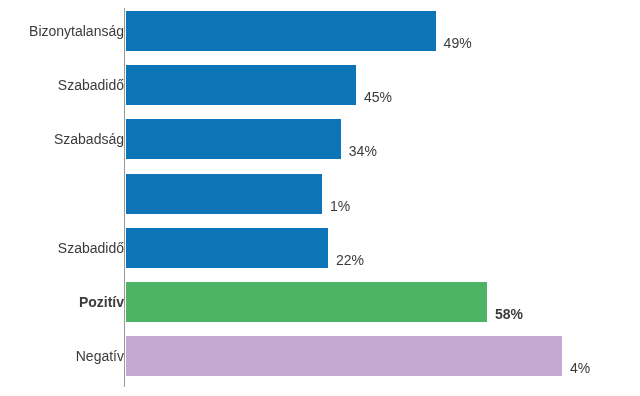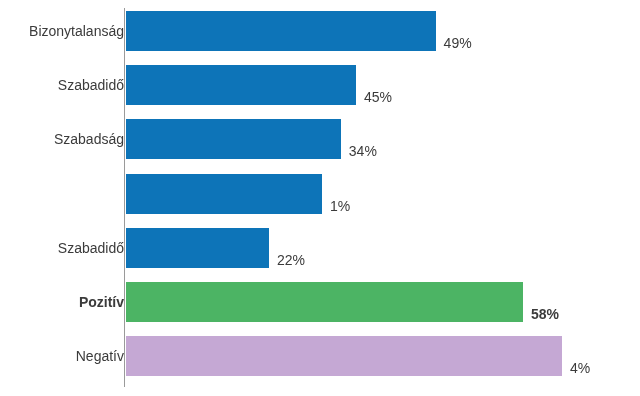--- a/index.html
+++ b/index.html
@@ -107,28 +107,28 @@
           </div>
         </div>
         <div class="row" style="top: 166.6px;">
           <div class="bar-wrap" style="width: 195.884px;">
             <div class="bar" style="background: rgb(13, 116, 184);"></div>
             <div class="bar-value">1%</div>
           </div>
         </div>
         <div class="row" style="top: 220.8px;">
           <div class="cat-label">Szabadidő</div>
-          <div class="bar-wrap" style="width: 143px;">
+          <div class="bar-wrap" style="width: 168px; padding-left: 34px;">
             <div class="bar" style="background: rgb(13, 116, 184);"></div>
             <div class="bar-value">22%</div>
           </div>
         </div>
         <div class="row" style="top: 275px; font-weight: bold;">
           <div class="cat-label">Pozitív</div>
-          <div class="bar-wrap" style="width: 397px;">
+          <div class="bar-wrap" style="width: 361px;">
             <div class="bar" style="background: rgb(76, 180, 100);"></div>
             <div class="bar-value">58%</div>
           </div>
         </div>
         <div class="row" style="top: 329.2px;">
           <div class="cat-label">Negatív</div>
           <div class="bar-wrap" style="width: 436px;">
             <div class="bar" style="background: rgb(197, 168, 212);"></div>
             <div class="bar-value">4%</div>
           </div>

